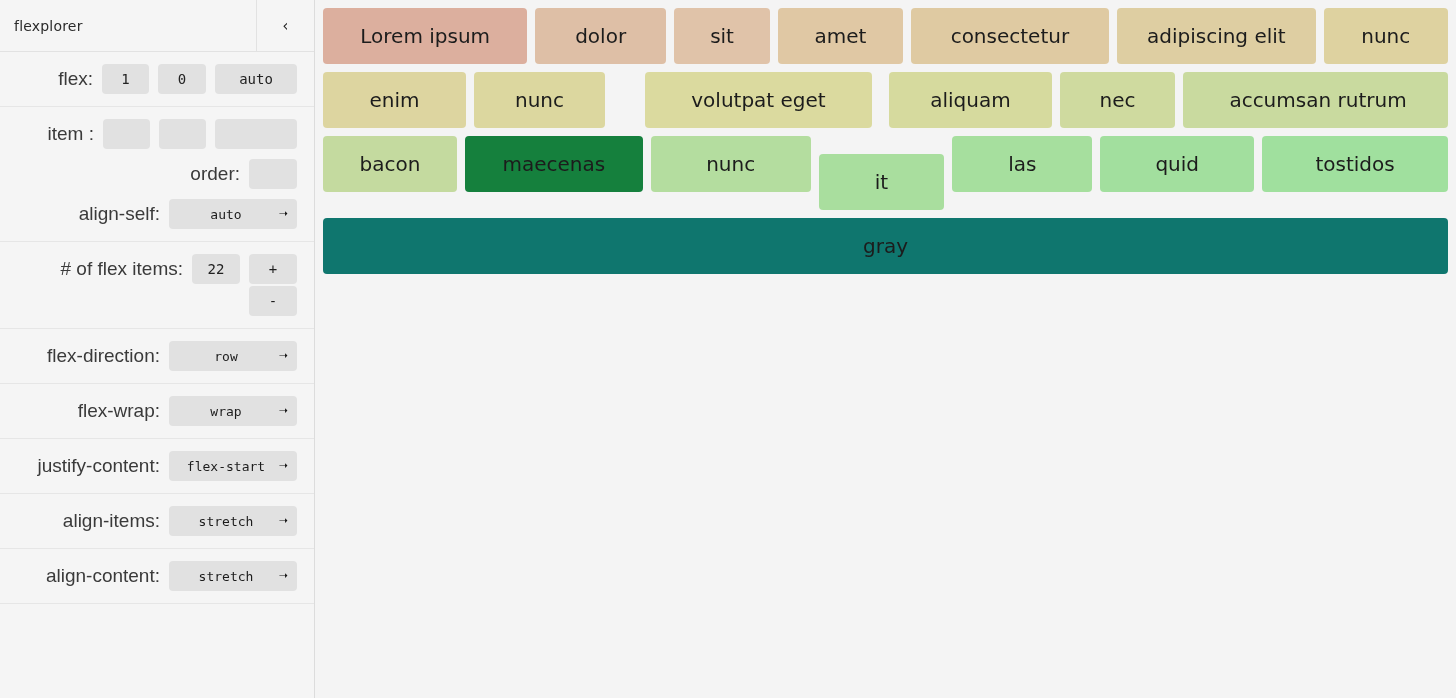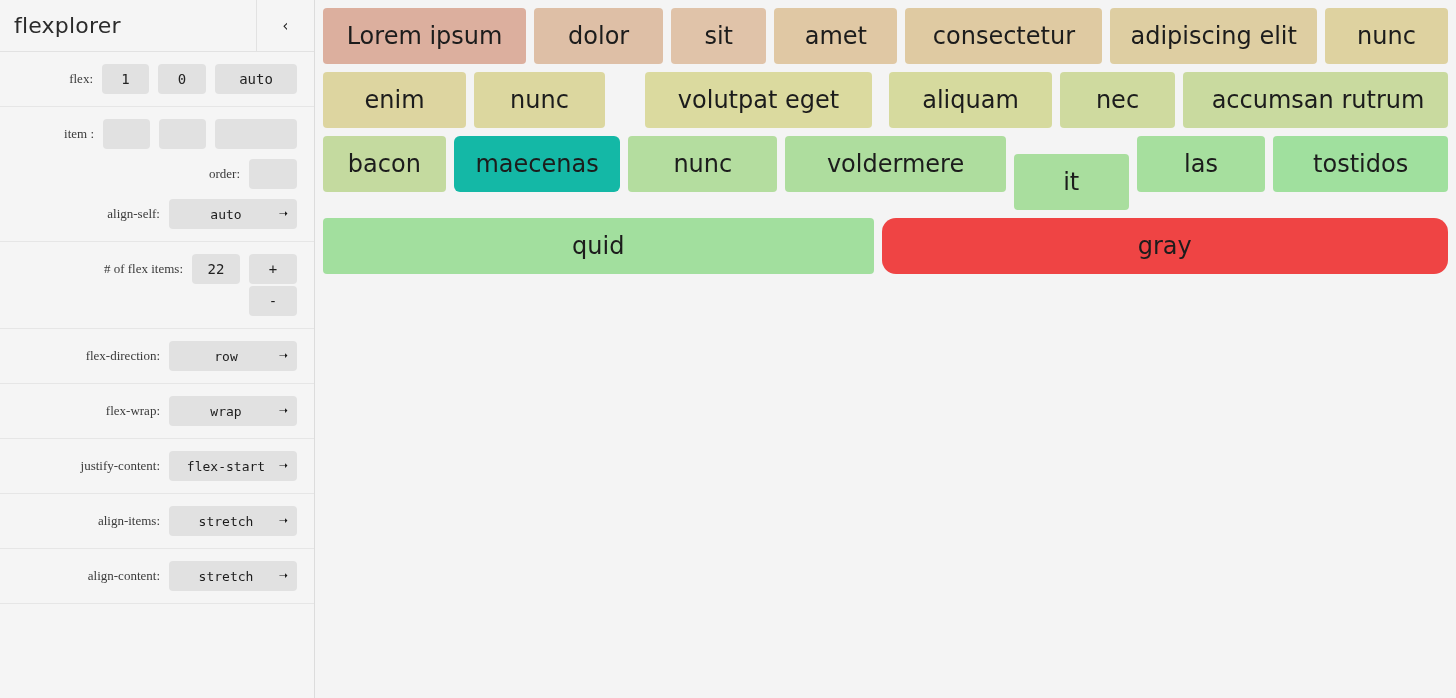--- a/index.html
+++ b/index.html
@@ -37,21 +37,21 @@
     display: flex;
     align-items: stretch;
     border-bottom: 1px solid #e2e2e2;
   }
   .sb-title {
     flex: 1 1 auto;
     display: flex;
     align-items: center;
     padding-left: 14px;
     font-family: "DejaVu Sans", sans-serif;
-    font-size: 22px;
+    font-size: 14px;
     font-weight: 400;
     color: #2b2b2b;
     letter-spacing: .2px;
   }
   .sb-collapse {
     width: 58px;
     min-width: 58px;
     border-left: 1px solid #e2e2e2;
     display: flex;
     align-items: center;
@@ -72,22 +72,22 @@
   }
 
   .ctl {
     display: flex;
     align-items: flex-start;
     justify-content: flex-end;
     gap: 9px;
   }
 
   .ctl-label {
-    font-family: Liberation Serif, serif;
-    font-size: 13px;
+    font-family: Liberation Sans, sans-serif;
+    font-size: 19px;
     color: #3a3a3a;
     line-height: 30px;
     white-space: nowrap;
     text-align: right;
   }
 
   .fld {
     background: #e1e1e1;
     border: none;
     border-radius: 4px;
@@ -166,21 +166,21 @@
     width: 100%;
   }
   .flex-item {
     border-radius: 4px;
     height: 56px;
     display: flex;
     align-items: center;
     justify-content: center;
     padding: 0 20px;
     font-family: "DejaVu Sans", sans-serif;
-    font-size: 24px;
+    font-size: 20px;
     color: #1c1c1c;
     white-space: nowrap;
     flex: 1 0 auto;
   }
 </style>
 </head>
 <body>
 
 <div id="app">
 
@@ -334,40 +334,37 @@
         </div>
         <div class="flex-item" style="background: rgb(207, 218, 159); flex-basis: 94px;">
           <span>nec</span>
         </div>
         <div class="flex-item" style="background: rgb(201, 218, 159); flex-basis: 244px; padding-left: 25px;">
           <span>accumsan rutrum</span>
         </div>
         <div class="flex-item" style="background: rgb(196, 218, 159); flex-basis: 122px;">
           <span>bacon</span>
         </div>
-        <div class="flex-item" style="background: #14b8a6; flex-basis: 166px; border-radius: 6px;">
+        <div class="flex-item" style="background: #15803d; flex-basis: 166px;">
           <span>maecenas</span>
         </div>
         <div class="flex-item" style="background: rgb(180, 221, 159); flex-basis: 148px;">
           <span>nunc</span>
         </div>
-        <div class="flex-item" style="background: rgb(174, 221, 158); flex-basis: 220px;">
-          <span>voldermere</span>
-        </div>
         <div class="flex-item" style="background: rgb(169, 222, 158); flex-basis: 114px; margin-top: 18px;">
           <span>it</span>
         </div>
         <div class="flex-item" style="background: rgb(166, 223, 158); flex-basis: 128px;">
           <span>las</span>
         </div>
+        <div class="flex-item" style="background: rgb(162, 223, 158); flex-basis: 142px;">
+          <span>quid</span>
+        </div>
         <div class="flex-item" style="background: rgb(160, 224, 158); flex-basis: 174px;">
           <span>tostidos</span>
         </div>
-        <div class="flex-item" style="background: rgb(162, 223, 158); flex-basis: 142px;">
-          <span>quid</span>
-        </div>
-        <div class="flex-item" style="background: #ef4444; flex-basis: 158px; border-radius: 14px;">
+        <div class="flex-item" style="background: #0f766e; flex-basis: 158px;">
           <span>gray</span>
         </div>
       </div>
   </main>
 
 </div>
 
 </body></html>

